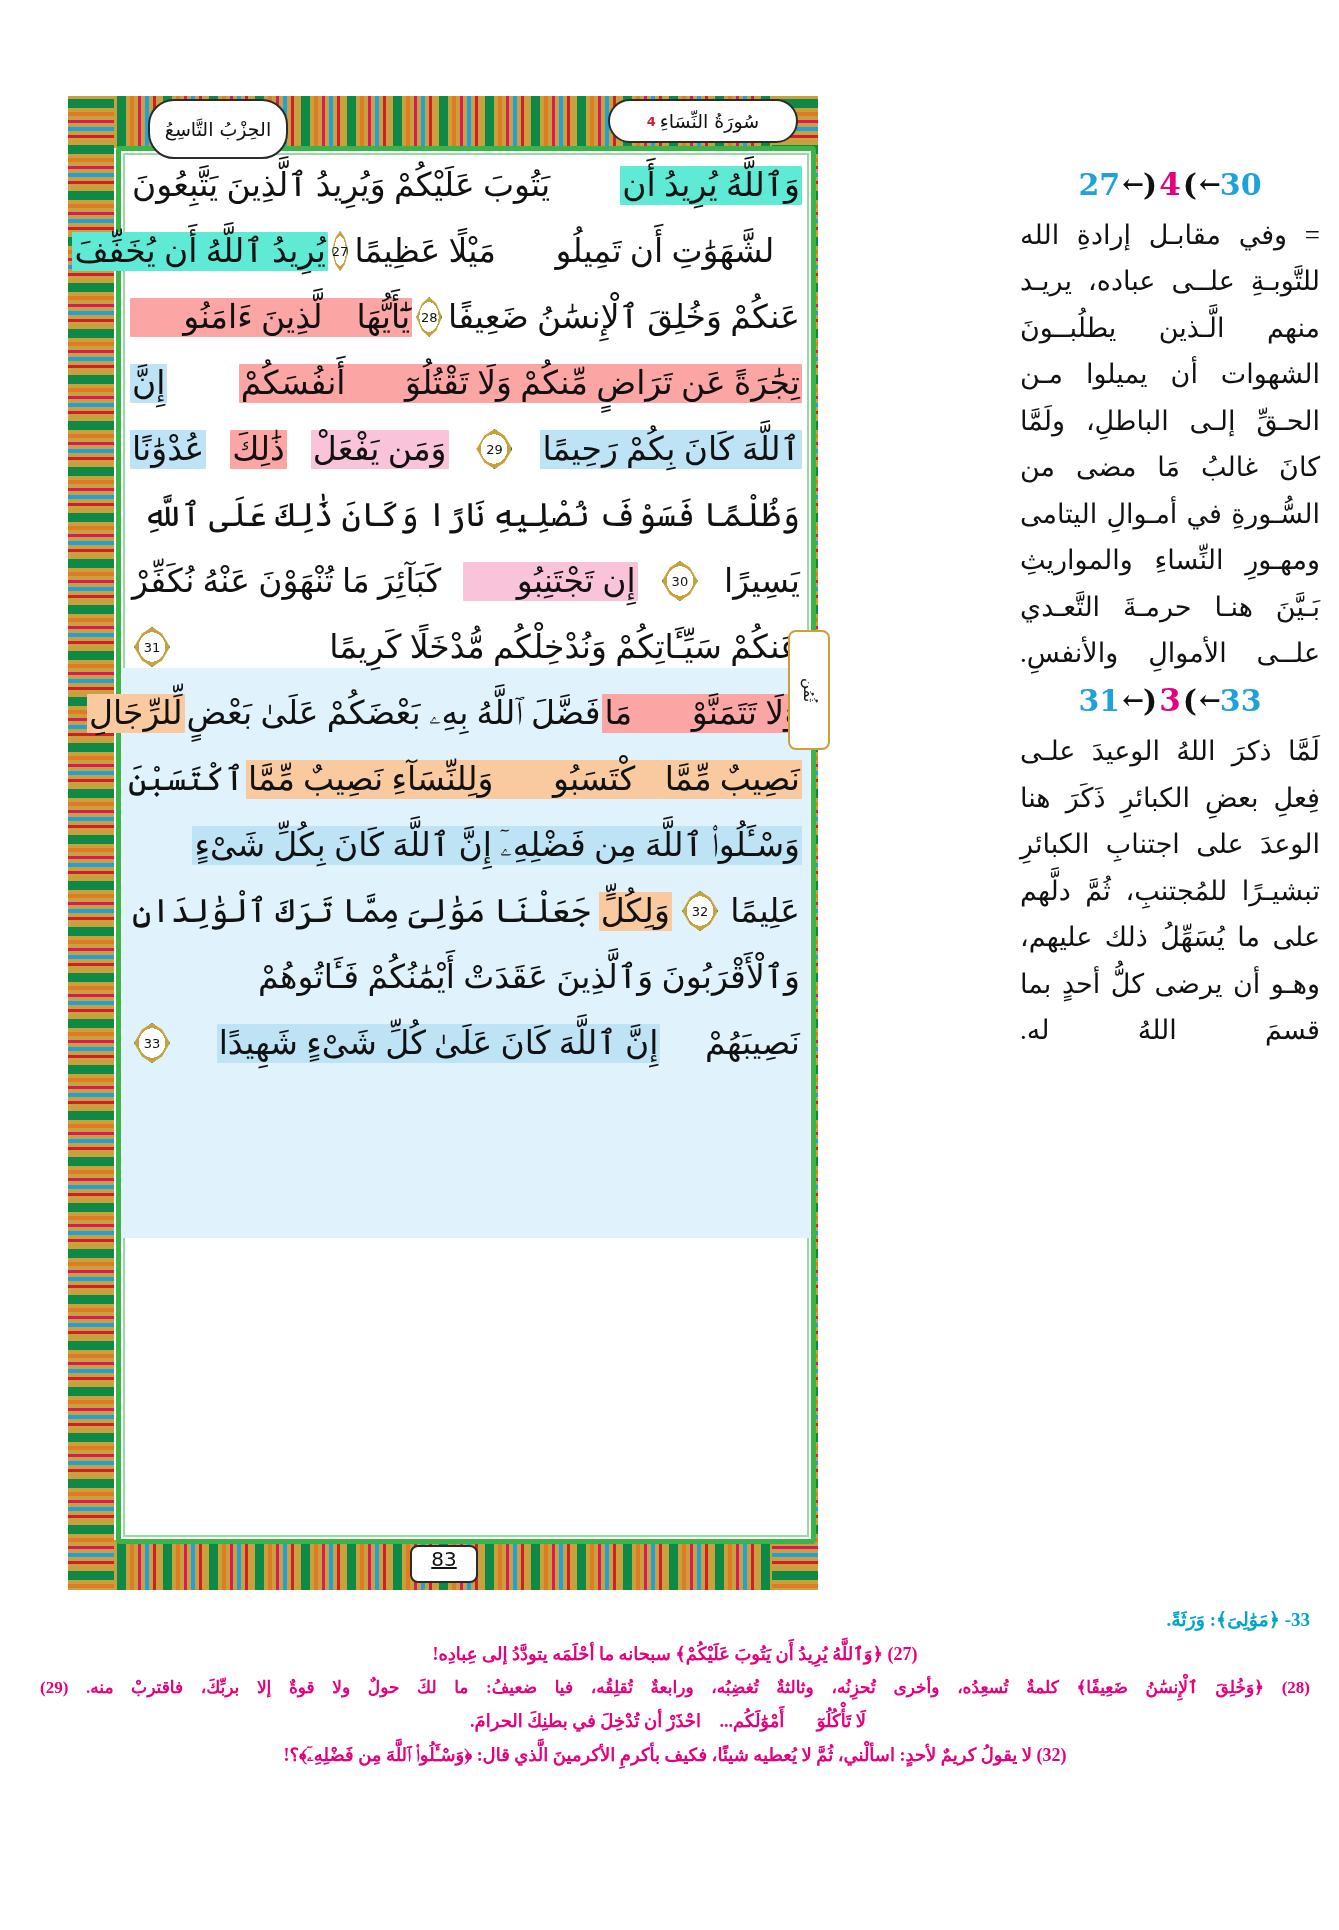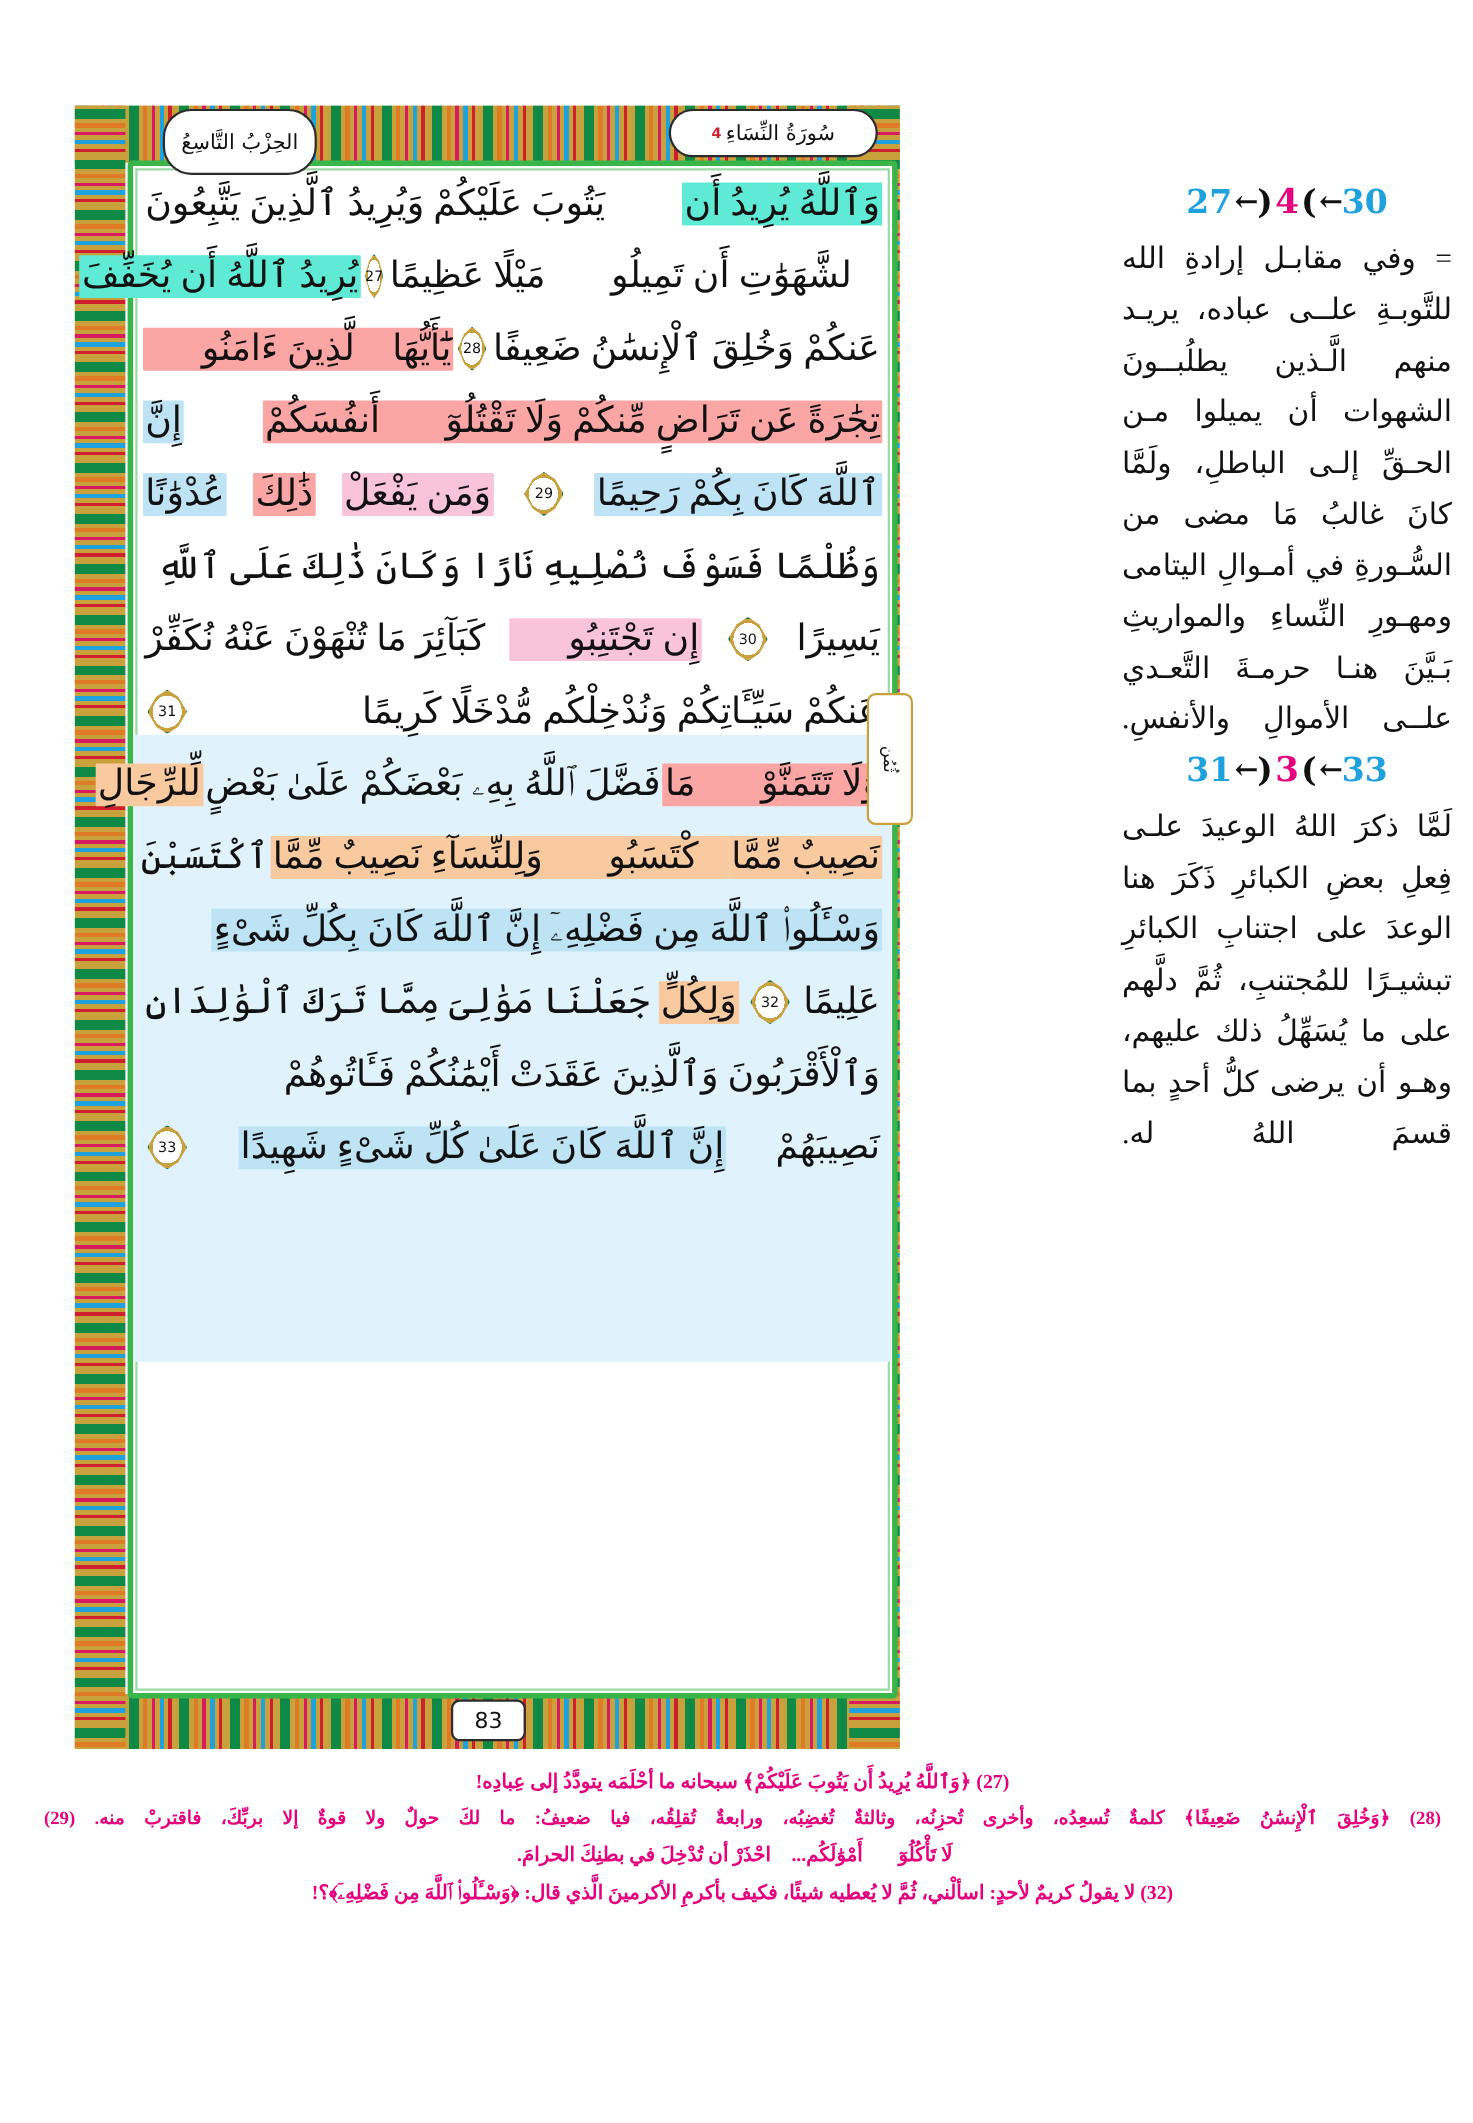--- a/index.html
+++ b/index.html
@@ -83,22 +83,22 @@
   #hizb-cartouche { left:148px; top:99px; width:140px; height:60px; font-size:19px; }
   #surah-cartouche{ left:608px; top:99px; width:190px; height:44px; font-size:19px; }
   #surah-num {
     color:#cf1f2e; font-size:13px; margin-right:4px; font-weight:bold;
   }
 
   
   #page-number {
     position:absolute; left:410px; top:1545px; width:68px; height:38px;
     background:#fff; border:2px solid #2b2b2b; border-radius:8px;
-    display:flex; align-items:center; justify-content:center;
-    font-size:20px; color:#111; z-index:6;
+    display:flex; justify-content:center;
+    font-size:20px; color:#111; z-index:6;text-decoration:underline;
   }
 
   
   #thumn-marker {
     position:absolute; left:788px; top:630px; width:42px; height:120px;
     background:#fff; border:2px solid #c8a13c; border-radius:8px;
     display:flex; align-items:center; justify-content:center;
     z-index:7;
   }
   #thumn-marker span {
@@ -306,19 +306,20 @@
         <span class="paren">(</span>
         <span class="cnt">3</span>
         <span class="paren">)</span>
         <span class="arrow">←</span>
         <span class="num">33</span>
       </div>
       <p class="tafsir-p">لَمَّا ذكرَ اللهُ الوعيدَ علـى فِعلِ بعضِ الكبائرِ ذَكَرَ هنا الوعدَ على اجتنابِ الكبائرِ تبشيـرًا للمُجتنبِ، ثُمَّ دلَّهم على ما يُسَهِّلُ ذلك عليهم، وهـو أن يرضى كلُّ أحدٍ بما قسمَ اللهُ له.</p>
     </div>
 
   <div id="footnotes">
+      <div class="fn-line fn-teal fn-right">33- ﴿مَوَٰلِىَ﴾: وَرَثَةً.</div>
       <div class="fn-line fn-pink fn-center">(27) ﴿وَٱللَّهُ يُرِيدُ أَن يَتُوبَ عَلَيْكُمْ﴾ سبحانه ما أحْلَمَه يتودَّدُ إلى عِبادِه!</div>
       <div class="fn-line fn-pink fn-just fn-small">(28) ﴿وَخُلِقَ ٱلْإِنسَٰنُ ضَعِيفًا﴾ كلمةٌ تُسعِدُه، وأخرى تُحزِنُه، وثالثةٌ تُغضِبُه، ورابعةٌ تُقلِقُه، فيا ضعيفُ: ما لكَ حولٌ ولا قوةٌ إلا بربِّكَ، فاقتربْ منه. (29)</div>
       <div class="fn-line fn-pink fn-center">﴿لَا تَأْكُلُوٓا۟ أَمْوَٰلَكُم...﴾ احْذَرْ أن تُدْخِلَ في بطنِكَ الحرامَ.</div>
       <div class="fn-line fn-pink fn-center">(32) لا يقولُ كريمٌ لأحدٍ: اسألْني، ثُمَّ لا يُعطيه شيئًا، فكيف بأكرمِ الأكرمينَ الَّذي قال: ﴿وَسْـَٔلُوا۟ ٱللَّهَ مِن فَضْلِهِۦٓ﴾؟!</div>
     </div>
 
 </div>
 
 </body></html>

